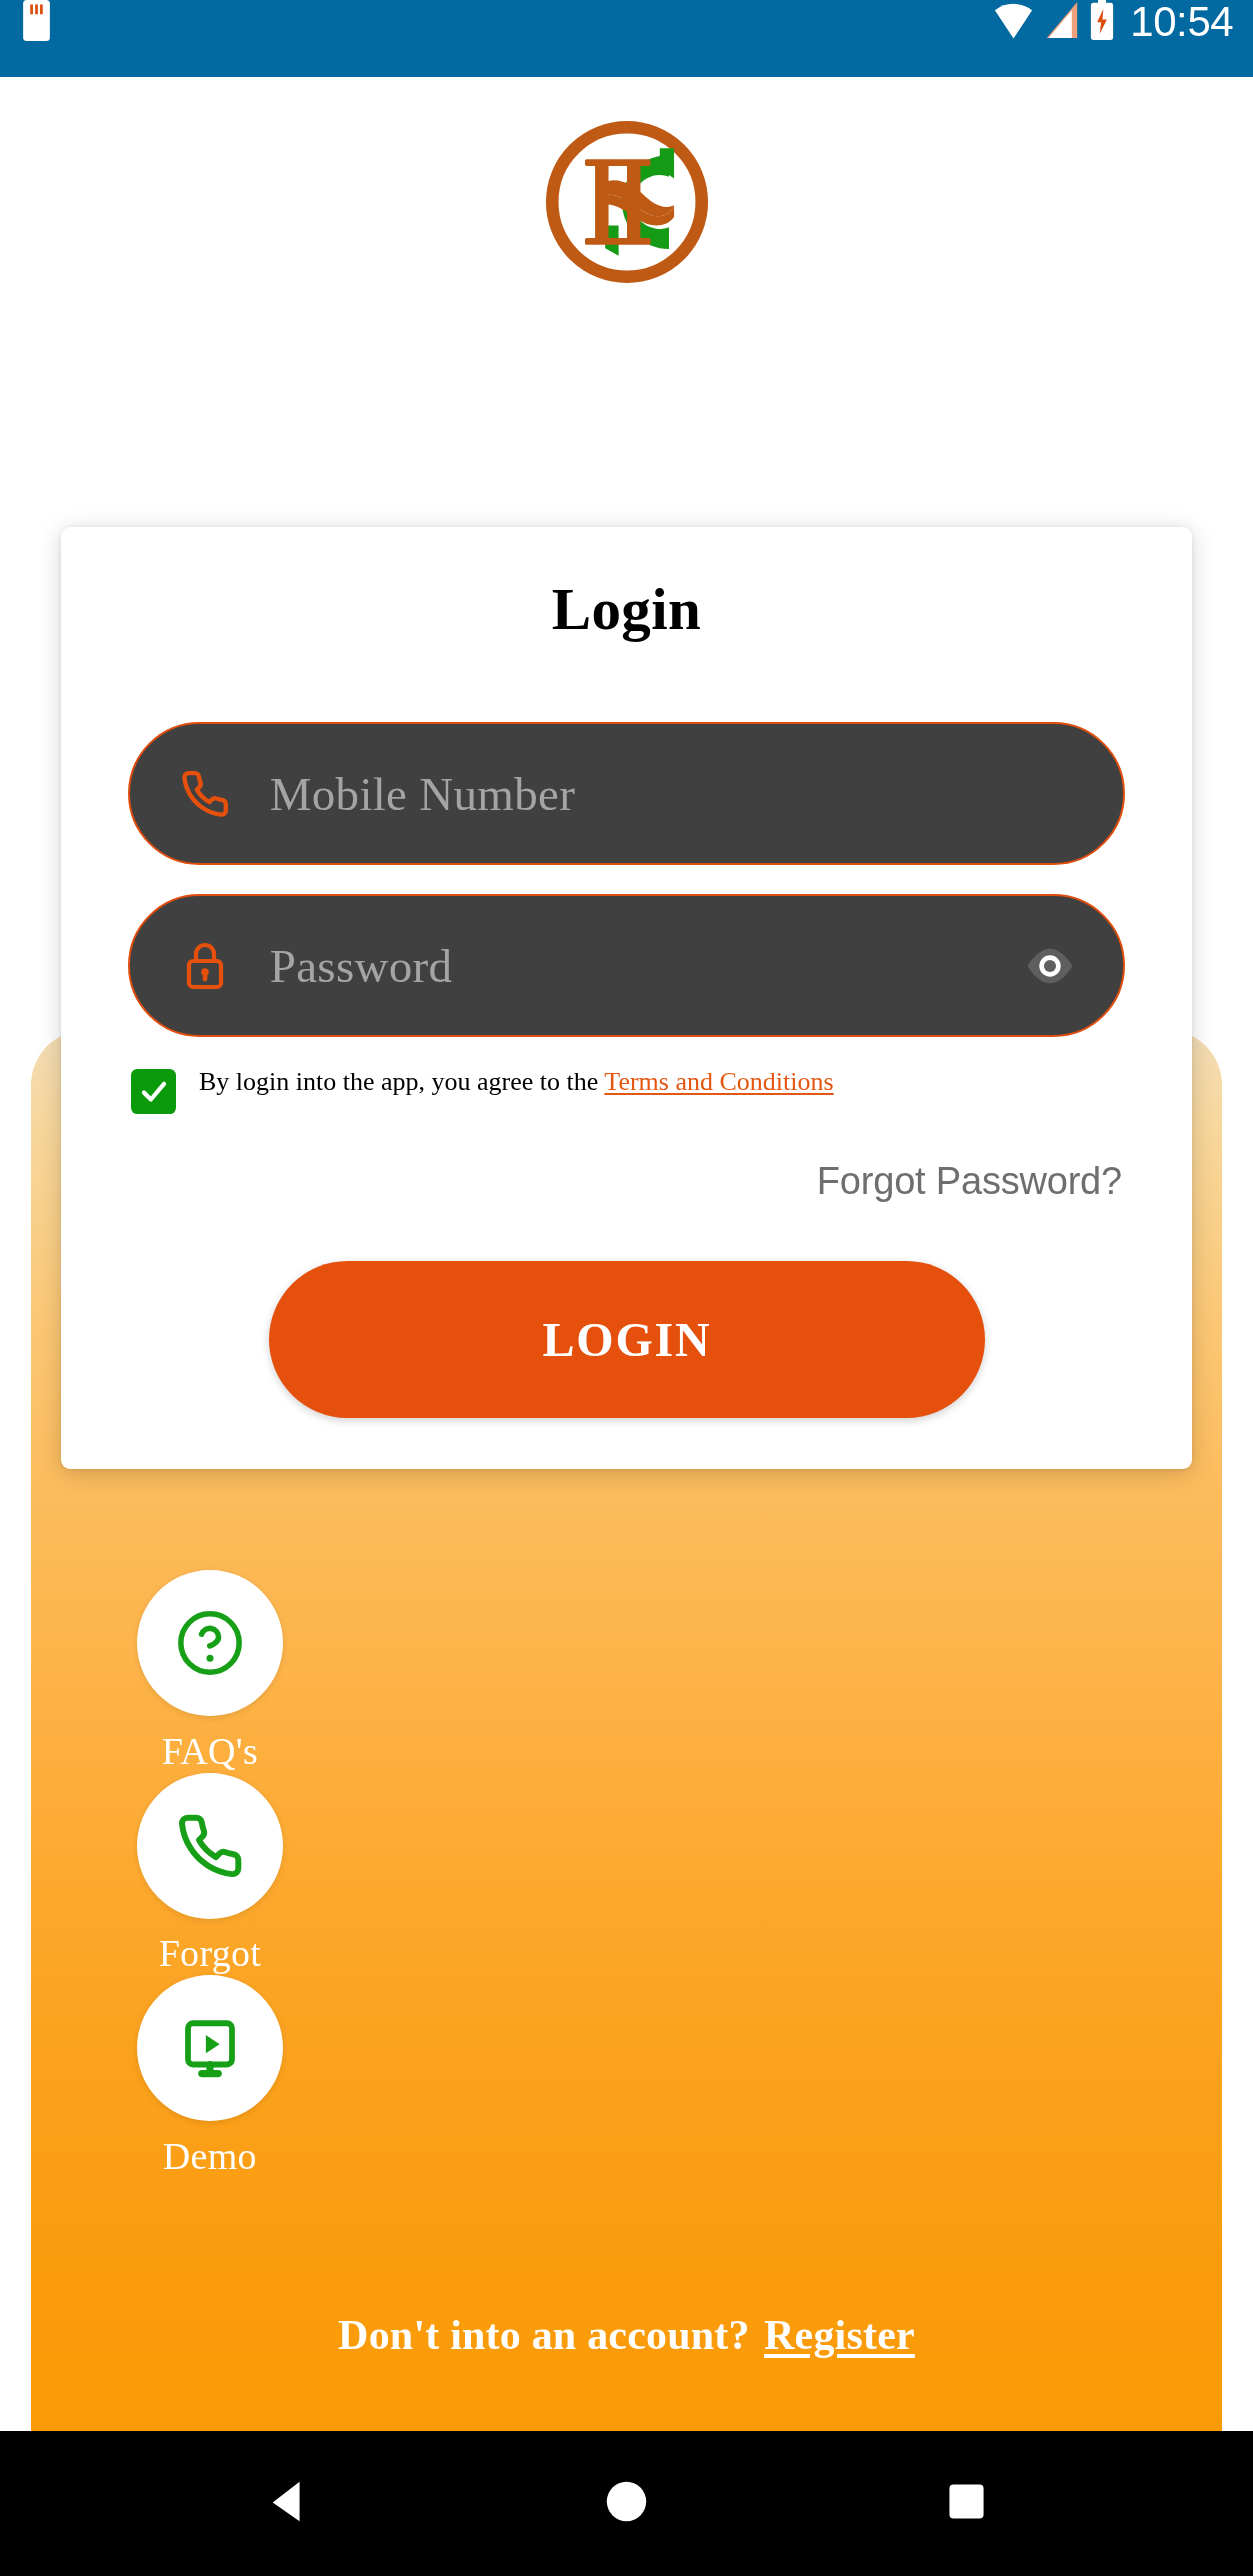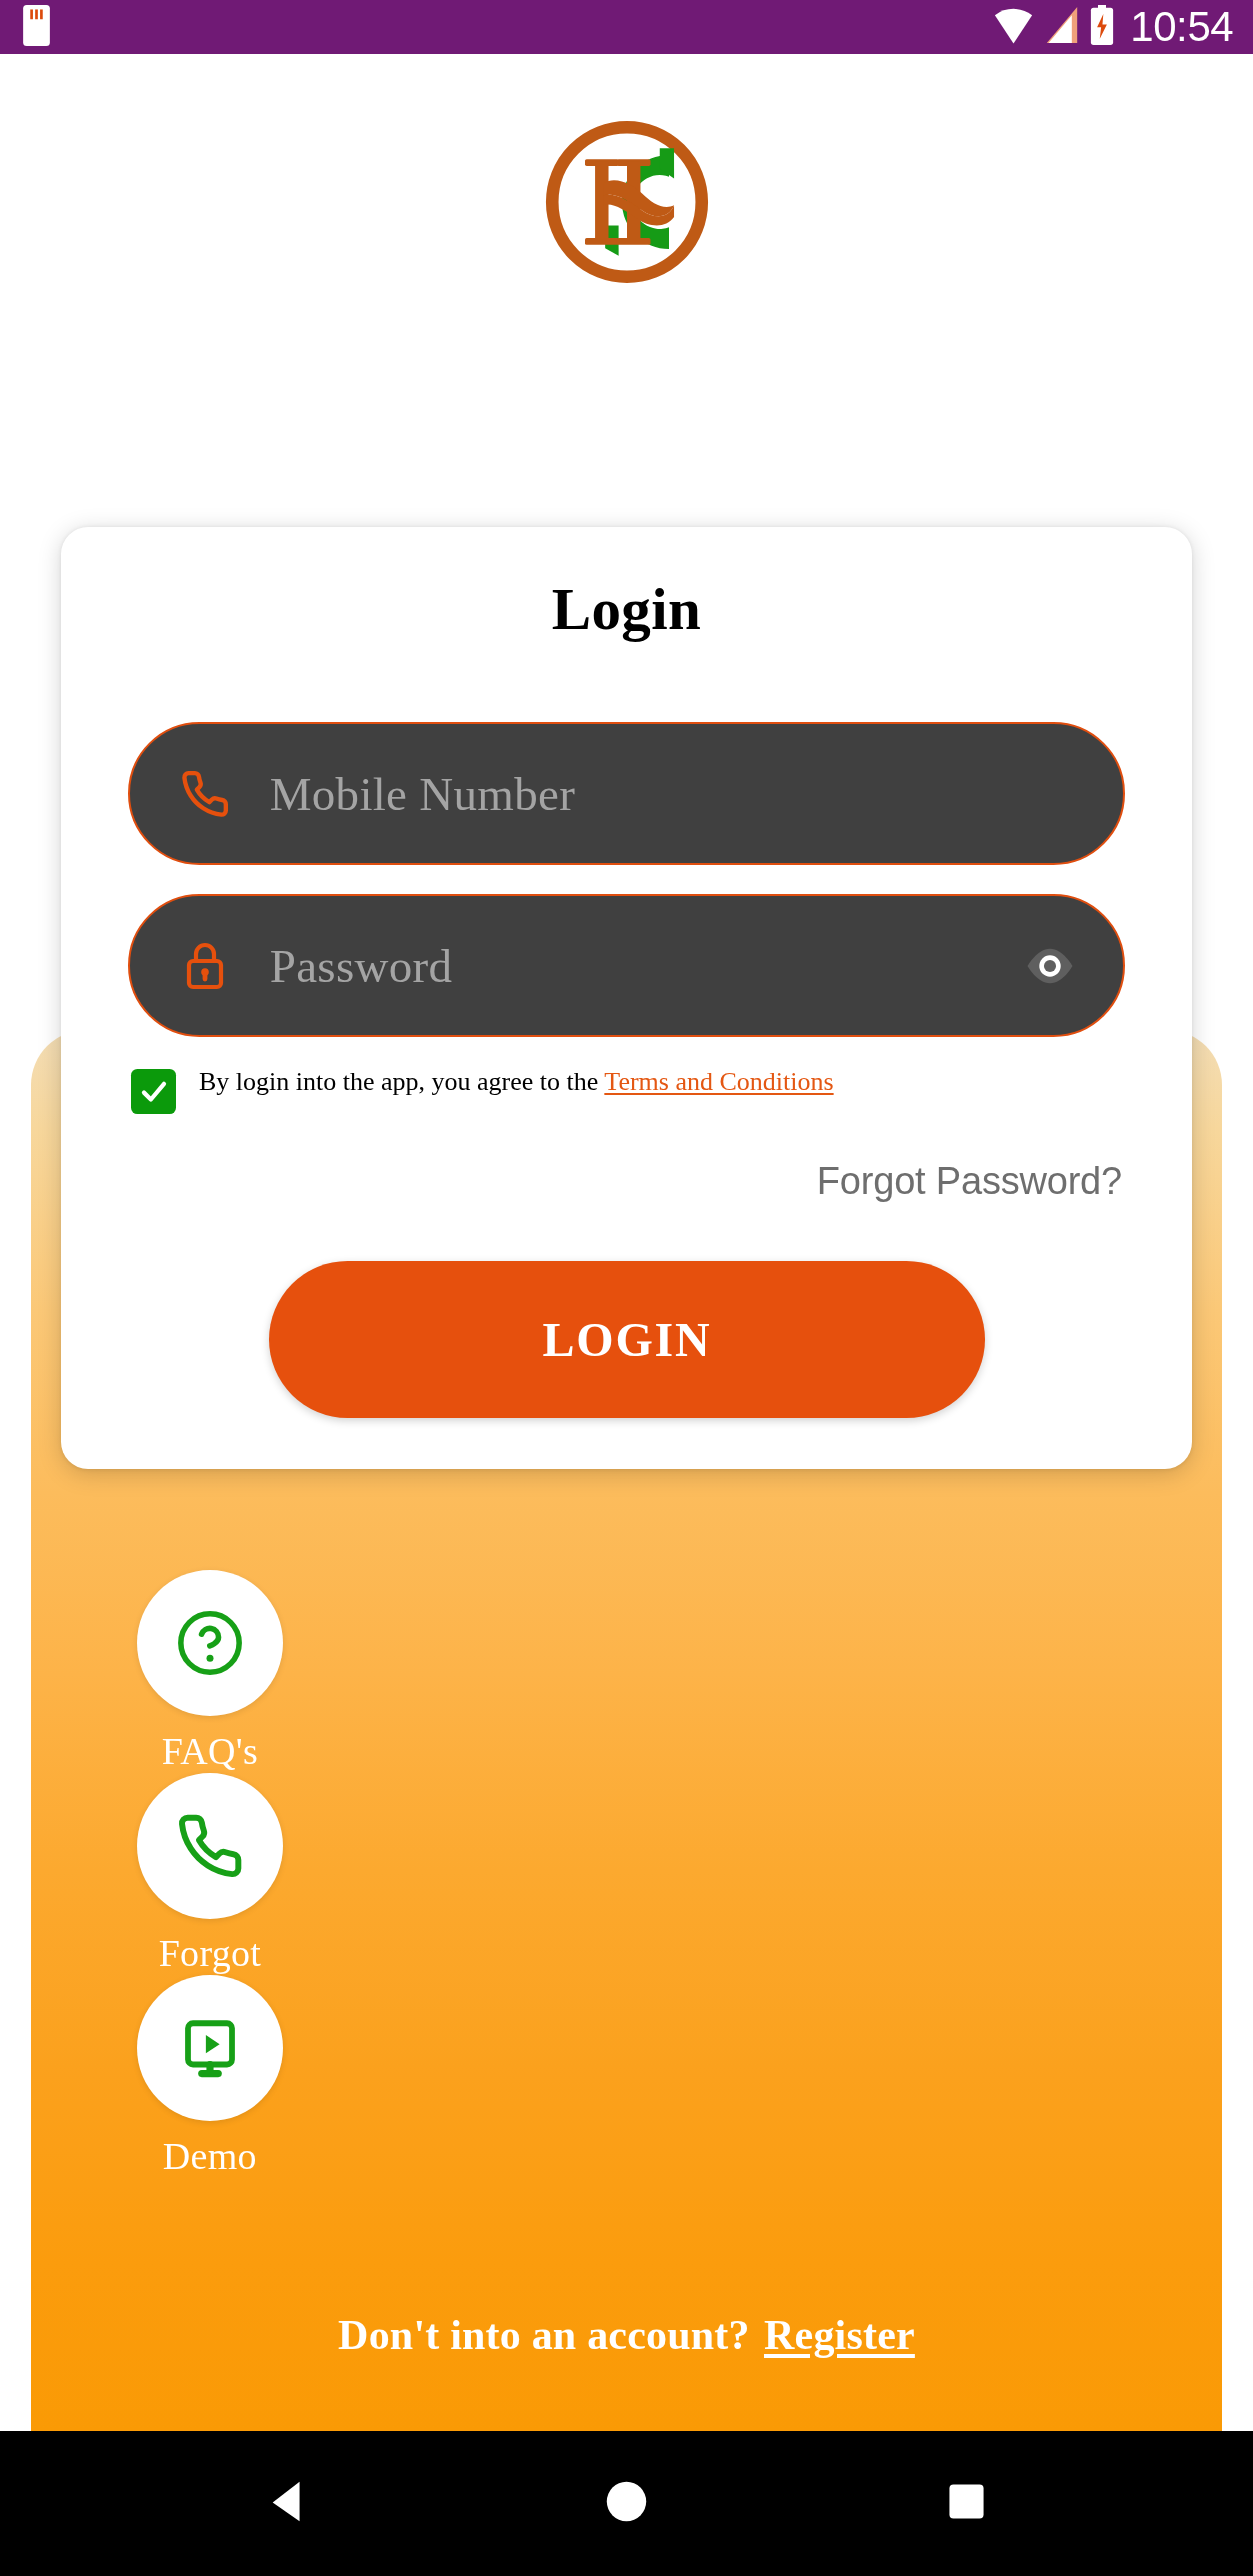--- a/index.html
+++ b/index.html
@@ -18,24 +18,24 @@
     height: 2576px;
     background: #ffffff;
     overflow: hidden;
   }
 
   
   #status-bar {
     position: absolute;
     left: 0; top: 0;
     width: 1253px;
-    height: 54px;
-    background: #701a75;
-    display: flex;
-    align-items: center;
+    height: 77px;
+    background: #0369a1;
+    display: flex;
+    align-items: flex-start;
     justify-content: space-between;
     padding: 0 19.7px 0 23px;
   }
   .status-left { display: flex; align-items: center; gap: 12.5px; }
   .status-right { display: flex; align-items: center; gap: 11.6px; }
   .status-time {
     color: #ffffff;
     font-family: "Liberation Sans", sans-serif;
     font-size: 42px;
     font-weight: 400;
@@ -74,21 +74,21 @@
   }
 
   
   #login-card {
     position: absolute;
     left: 61px;
     top: 527px;
     width: 1131px;
     height: 942px;
     background: #ffffff;
-    border-radius: 27px;
+    border-radius: 9px;
     box-shadow: 0 4.5px 23px rgba(0,0,0,0.17), 0 0.9px 4.5px rgba(0,0,0,0.08);
   }
 
   #card-title {
     margin-top: 48px;
     text-align: center;
     font-family: "Liberation Serif", serif;
     font-size: 59px;
     font-weight: 700;
     color: #000000;

